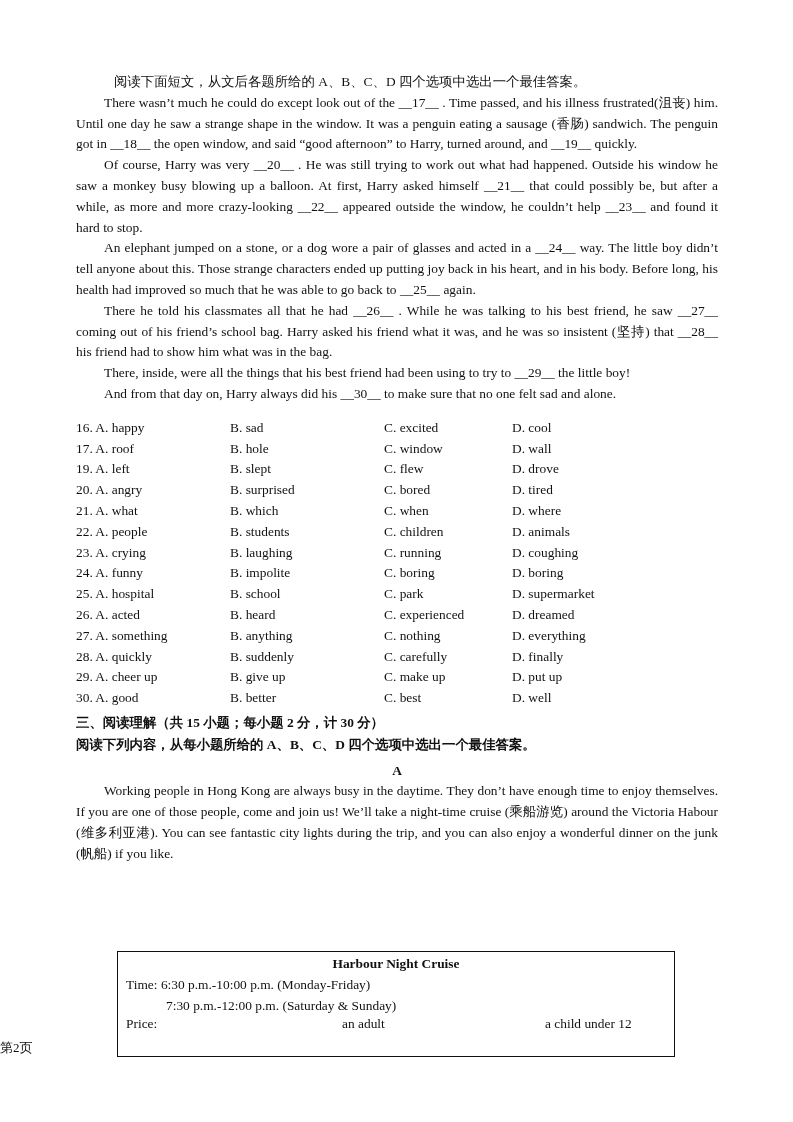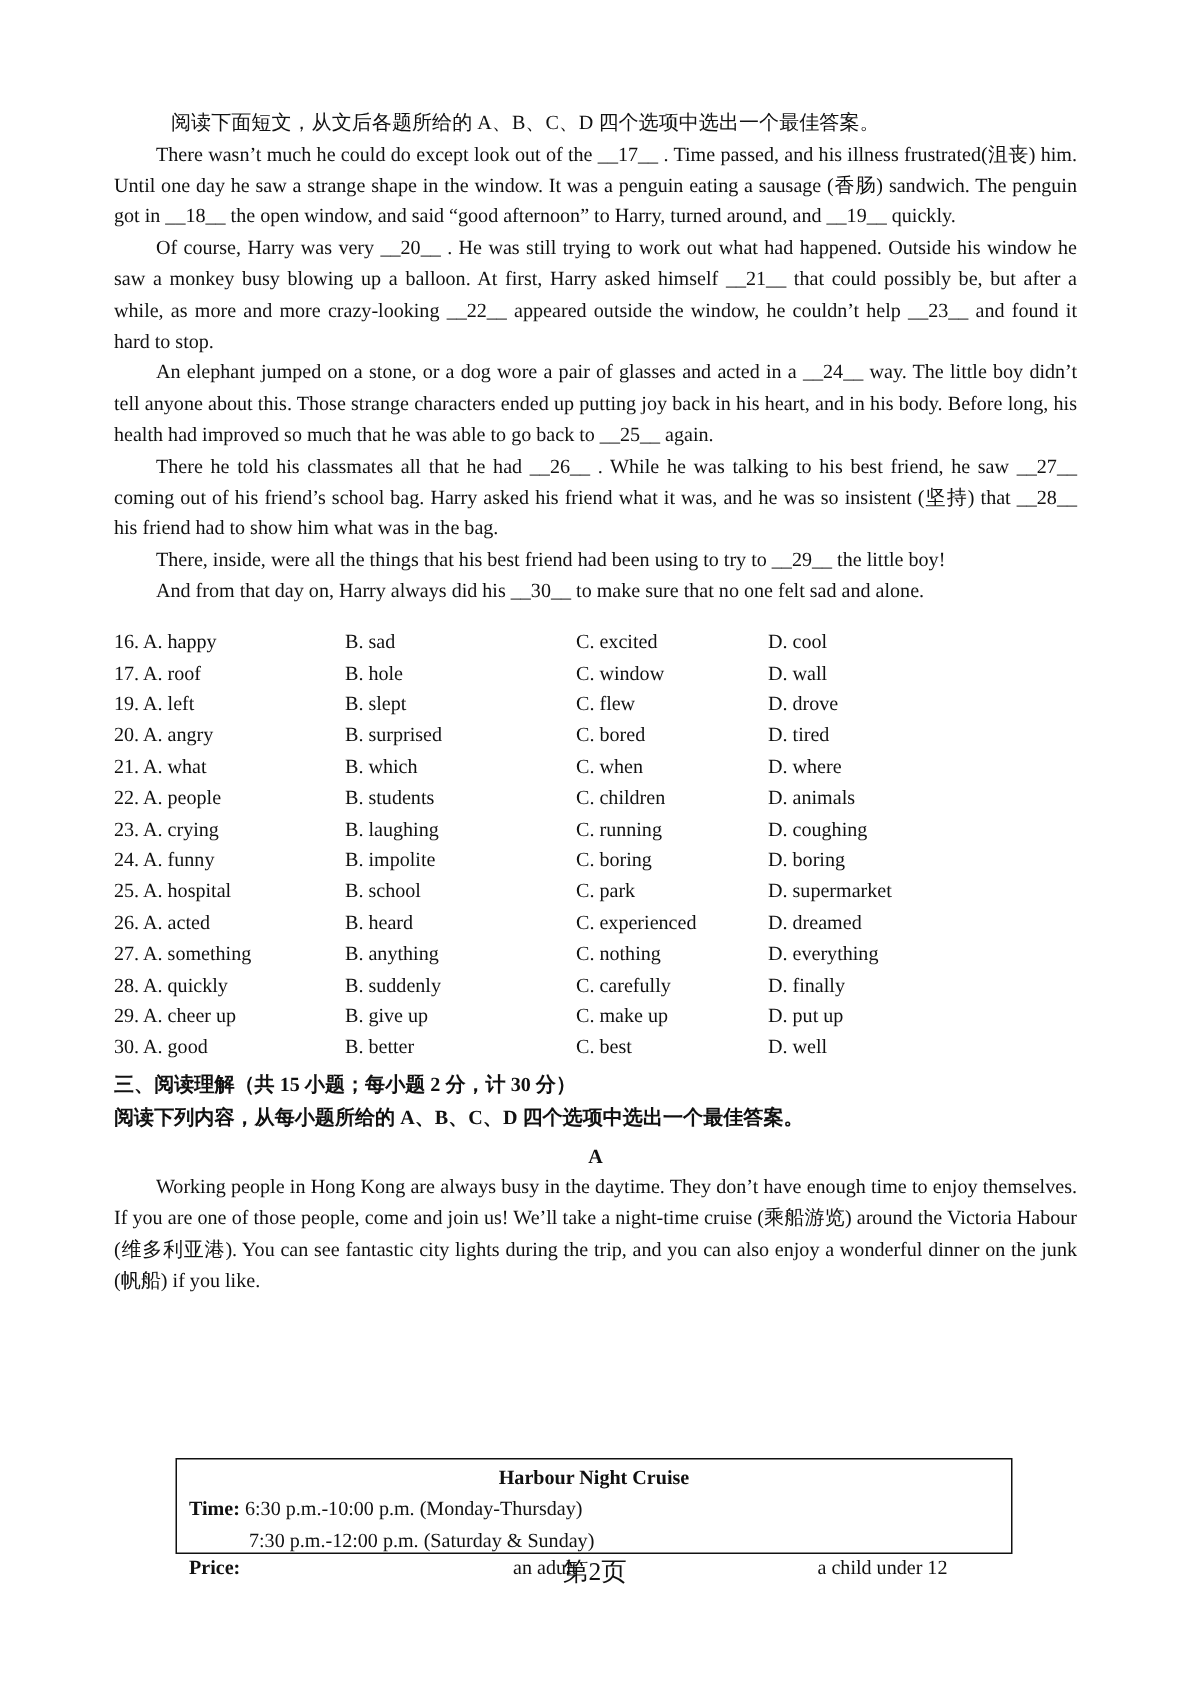--- a/index.html
+++ b/index.html
@@ -9,26 +9,26 @@
   .p { line-height: 20.8px; text-align: justify; margin: 0; }
   .indent { text-indent: 28px; }
   .cn-intro { text-indent: 38px; line-height: 20.8px; margin: 0 0 0 0; }
   .opts { margin-top: 13px; }
   .opt-row { position: relative; height: 20.8px; line-height: 20.8px; white-space: nowrap; }
   .opt-row span { position: absolute; top: 0; }
   .c0 { left: 0; } .c1 { left: 154px; } .c2 { left: 308px; } .c3 { left: 436px; }
   .sec-title { font-weight: bold; line-height: 20.8px; margin-top: 4px; }
   .sec-inst { font-weight: bold; line-height: 20.8px; margin-top: 1px; }
   .passage-label { text-align: center; font-weight: bold; line-height: 20.8px; margin-top: 5px; }
-  .cruise-box { position: absolute; left: 117px; top: 972px; width: 558px; height: 64px;
+  .cruise-box { position: absolute; left: 117px; top: 951px; width: 558px; height: 106px;
                 border: 1.4px solid #111; box-sizing: border-box; }
   .cruise-title { position: absolute; left: 0; right: 0; top: 2px; text-align: center; font-weight: bold; line-height: 20.8px; }
   .cruise-line { position: absolute; left: 8px; line-height: 20.8px; white-space: nowrap; }
-  .cruise-line b { font-weight: bold; }
-  .footer { position: absolute; left: 0; right: 0; top: 1038px; text-align: center; font-size: 17px; line-height: 20px; }
+  .cruise-line b { font-weight: normal; }
+  .footer { position: absolute; left: 0; right: 0; top: 1038px; text-align: left; font-size: 13px; line-height: 20px; }
 </style>
 </head>
 <body>
 
 <div class="page">
   <p class="cn-intro">阅读下面短文，从文后各题所给的 A、B、C、D 四个选项中选出一个最佳答案。</p>
   <p class="p indent">There wasn’t much he could do except look out of the __17__ . Time passed, and his illness frustrated(沮丧) him. Until one day he saw a strange shape in the window. It was a penguin eating a sausage (香肠) sandwich. The penguin got in __18__ the open window, and said “good afternoon” to Harry, turned around, and __19__ quickly.</p>
   <p class="p indent">Of course, Harry was very __20__ . He was still trying to work out what had happened. Outside his window he saw a monkey busy blowing up a balloon. At first, Harry asked himself __21__ that could possibly be, but after a while, as more and more crazy-looking __22__ appeared outside the window, he couldn’t help __23__ and found it hard to stop.</p>
   <p class="p indent">An elephant jumped on a stone, or a dog wore a pair of glasses and acted in a __24__ way. The little boy didn’t tell anyone about this. Those strange characters ended up putting joy back in his heart, and in his body. Before long, his health had improved so much that he was able to go back to __25__ again.</p>
   <p class="p indent">There he told his classmates all that he had __26__ . While he was talking to his best friend, he saw __27__ coming out of his friend’s school bag. Harry asked his friend what it was, and he was so insistent (坚持) that __28__ his friend had to show him what was in the bag.</p>
@@ -125,21 +125,21 @@
   <div class="sec-title">三、阅读理解（共 15 小题；每小题 2 分，计 30 分）</div>
   <div class="sec-inst">阅读下列内容，从每小题所给的 A、B、C、D 四个选项中选出一个最佳答案。</div>
   <div class="passage-label">A</div>
   <p class="p indent">Working people in Hong Kong are always busy in the daytime. They don’t have enough time to enjoy themselves. If you are one of those people, come and join us! We’ll take a night-time cruise (乘船游览) around the Victoria Habour (维多利亚港). You can see fantastic city lights during the trip, and you can also enjoy a wonderful dinner on the junk (帆船) if you like.</p>
 </div>
 
 <div class="cruise-box">
   <div class="cruise-title">Harbour Night Cruise</div>
   <div class="cruise-line" style="top:23px;">
     <b>Time:</b>
-    <span>6:30 p.m.-10:00 p.m. (Monday-Thursday)</span>
+    <span>6:30 p.m.-10:00 p.m. (Monday-Friday)</span>
   </div>
   <div class="cruise-line" style="top:44px; left:48px;">7:30 p.m.-12:00 p.m. (Saturday &amp; Sunday)</div>
   <div class="cruise-line" style="top:62px;">
     <b>Price:</b>
   </div>
   <div class="cruise-line" style="top:62px; left:224px;">an adult</div>
   <div class="cruise-line" style="top:62px; left:427px;">a child under 12</div>
 </div>
 
 <div class="footer">第2页</div>

